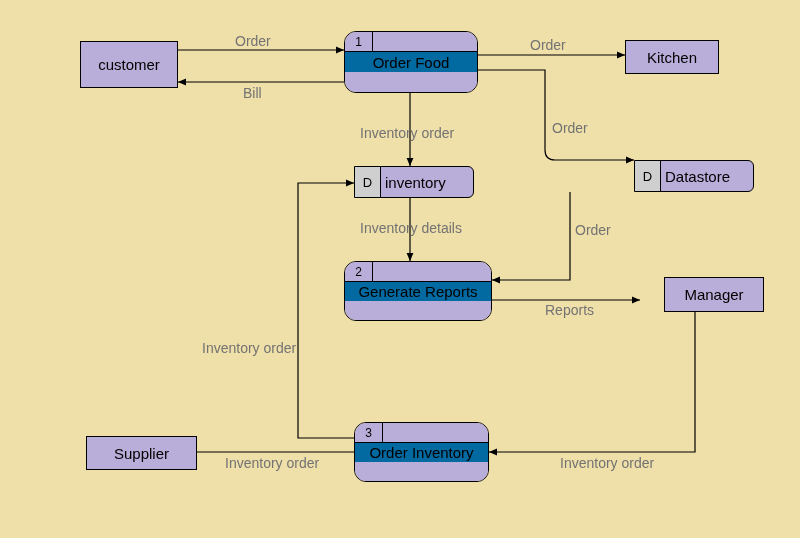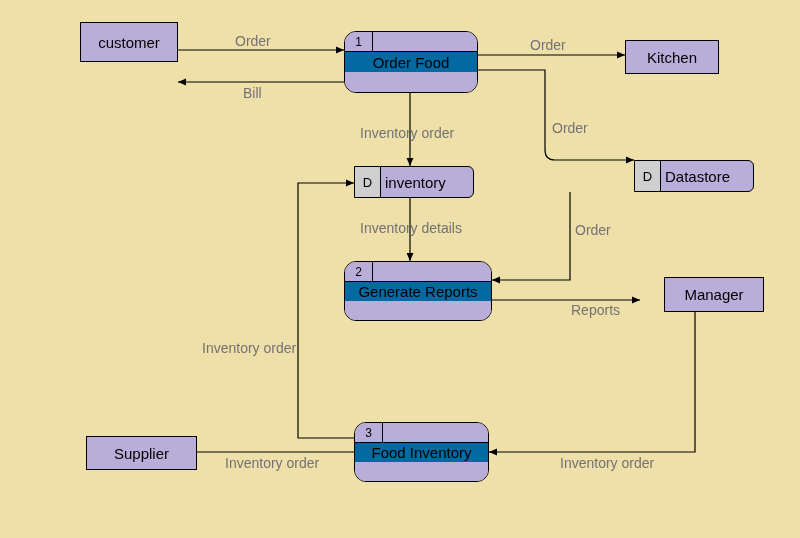--- a/index.html
+++ b/index.html
@@ -118,21 +118,21 @@
 
   <line x1="492" y1="300" x2="640" y2="300" stroke="#000" stroke-width="1.2" marker-end="url(#arrow)"></line>
 
   <path d="M695,312 L695,452 L489,452" fill="none" stroke="#000" stroke-width="1.2" marker-end="url(#arrow)"></path>
 
   <line x1="354" y1="452" x2="184" y2="452" stroke="#000" stroke-width="1.2" marker-end="url(#arrow)"></line>
 
   <path d="M354,438 L298,438 L298,183 L354,183" fill="none" stroke="#000" stroke-width="1.2" marker-end="url(#arrow)"></path>
 </svg>
 
-<div class="entity" style="left:80px; top:22px; width:98px; height:40px;">
+<div class="entity" style="left:80px; top:41px; width:98px; height:47px;">
   <span>customer</span>
 </div>
 <div class="entity" style="left:625px; top:40px; width:94px; height:34px;">
   <span>Kitchen</span>
 </div>
 <div class="entity" style="left:664px; top:277px; width:100px; height:35px;">
   <span>Manager</span>
 </div>
 <div class="entity" style="left:86px; top:436px; width:111px; height:34px;">
   <span>Supplier</span>
@@ -154,36 +154,36 @@
   </div>
   <div class="process-label">Generate Reports</div>
   <div class="process-bottom" style="height:18px"></div>
 </div>
 
 <div class="process" style="left:354px; top:422px; width:135px; height:60px;">
   <div class="process-top">
     <div class="process-num">3</div>
     <div style="flex:1"></div>
   </div>
-  <div class="process-label">Food Inventory</div>
+  <div class="process-label">Order Inventory</div>
   <div class="process-bottom" style="height:18px"></div>
 </div>
 
 <div class="datastore" style="left:354px; top:166px; width:120px;">
   <div class="ds-tag">D</div>
   <div class="ds-label">inventory</div>
 </div>
 <div class="datastore" style="left:634px; top:160px; width:120px;">
   <div class="ds-tag">D</div>
   <div class="ds-label">Datastore</div>
 </div>
 
 <div class="flow-label" style="left:235px; top:33px;">Order</div>
 <div class="flow-label" style="left:243px; top:85px;">Bill</div>
 <div class="flow-label" style="left:530px; top:37px;">Order</div>
 <div class="flow-label" style="left:360px; top:125px;">Inventory order</div>
 <div class="flow-label" style="left:552px; top:120px;">Order</div>
 <div class="flow-label" style="left:360px; top:220px;">Inventory details</div>
 <div class="flow-label" style="left:575px; top:222px;">Order</div>
-<div class="flow-label" style="left:545px; top:302px;margin-left:26px;">Reports</div>
+<div class="flow-label" style="left:545px; top:302px;">Reports</div>
 <div class="flow-label" style="left:560px; top:455px;">Inventory order</div>
 <div class="flow-label" style="left:225px; top:455px;">Inventory order</div>
 <div class="flow-label" style="left:202px; top:340px;">Inventory order</div>
 
 </body></html>

